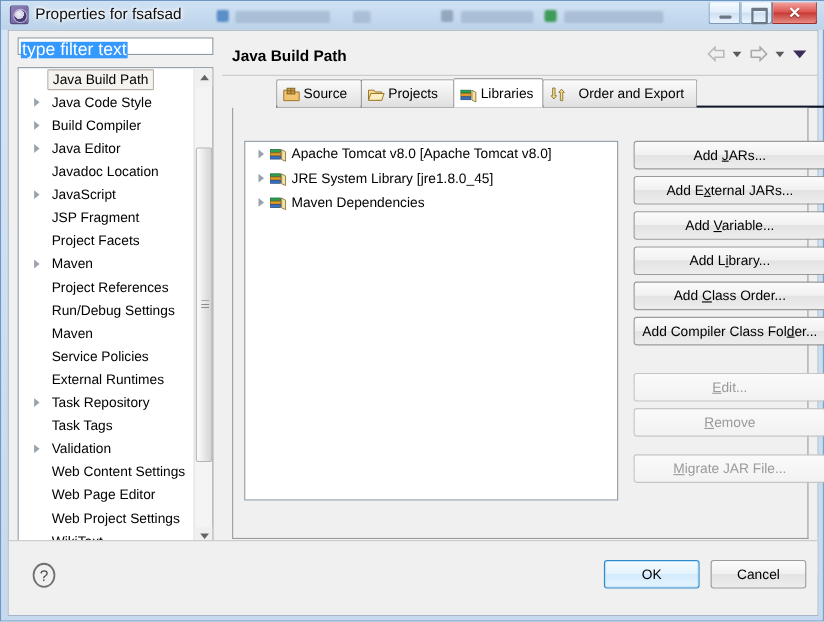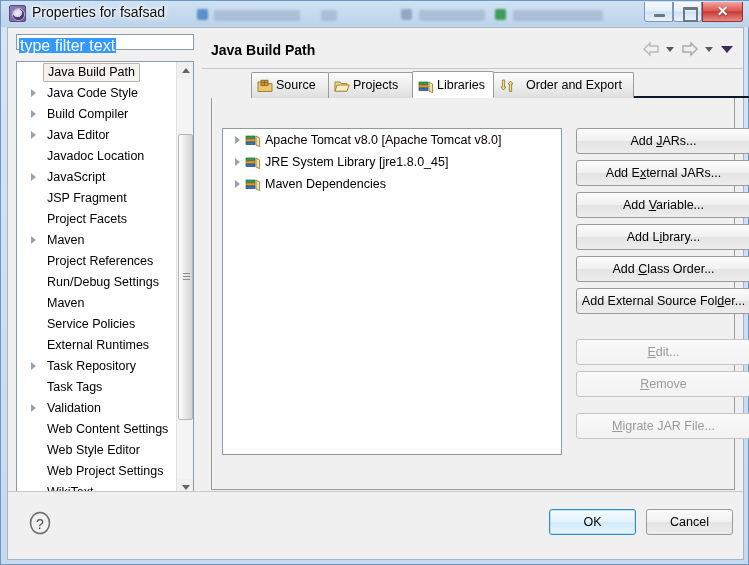--- a/index.html
+++ b/index.html
@@ -349,21 +349,21 @@
           <div class="tree-item"><i class="arrow"></i><span class="lbl">Maven</span></div>
           <div class="tree-item"><span class="lbl">Project References</span></div>
           <div class="tree-item"><span class="lbl">Run/Debug Settings</span></div>
           <div class="tree-item"><span class="lbl">Maven</span></div>
           <div class="tree-item"><span class="lbl">Service Policies</span></div>
           <div class="tree-item"><span class="lbl">External Runtimes</span></div>
           <div class="tree-item"><i class="arrow"></i><span class="lbl">Task Repository</span></div>
           <div class="tree-item"><span class="lbl">Task Tags</span></div>
           <div class="tree-item"><i class="arrow"></i><span class="lbl">Validation</span></div>
           <div class="tree-item"><span class="lbl">Web Content Settings</span></div>
-          <div class="tree-item"><span class="lbl">Web Style Editor</span></div>
+          <div class="tree-item"><span class="lbl">Web Page Editor</span></div>
           <div class="tree-item"><span class="lbl">Web Project Settings</span></div>
           <div class="tree-item"><span class="lbl">WikiText</span></div>
         </div>
 
       <div id="tree-vsb">
         <div class="sb-arrow" id="tree-vsb-up">
             <i class="tri"></i>
           </div>
         <div id="tree-vsb-thumb">
             <i class="grip"></i>
@@ -452,21 +452,21 @@
                   <path d="M11 13 L11 4 L14.6 6 L14.6 14.6 Z" fill="#f2e2a8" stroke="#8a7330" stroke-width=".8"></path>
                 </svg></span><span>Maven Dependencies</span></div>
           </div>
 
         <div id="buttons-col">
             <div class="btn" style="top: 30px;"><span>Add </span><u>J</u><span>ARs...</span></div>
             <div class="btn" style="top: 62px;"><span>Add E</span><u>x</u><span>ternal JARs...</span></div>
             <div class="btn" style="top: 94px;"><span>Add </span><u>V</u><span>ariable...</span></div>
             <div class="btn" style="top: 126px;"><span>Add L</span><u>i</u><span>brary...</span></div>
             <div class="btn" style="top: 158px;"><span>Add </span><u>C</u><span>lass Order...</span></div>
-            <div class="btn" style="top: 190px;"><span>Add External Source Fol</span><u>d</u><span>er...</span></div>
+            <div class="btn" style="top: 190px;"><span>Add Compiler Class Fol</span><u>d</u><span>er...</span></div>
             <div class="btn disabled" style="top: 241px;"><span></span><u>E</u><span>dit...</span></div>
             <div class="btn disabled" style="top: 273px;"><span></span><u>R</u><span>emove</span></div>
             <div class="btn disabled" style="top: 315px;"><span></span><u>M</u><span>igrate JAR File...</span></div>
           </div>
 
       </div>
 
       <div id="apply-sep"></div>
       <div id="btn-apply">
         <u>A</u><span>pply</span>

